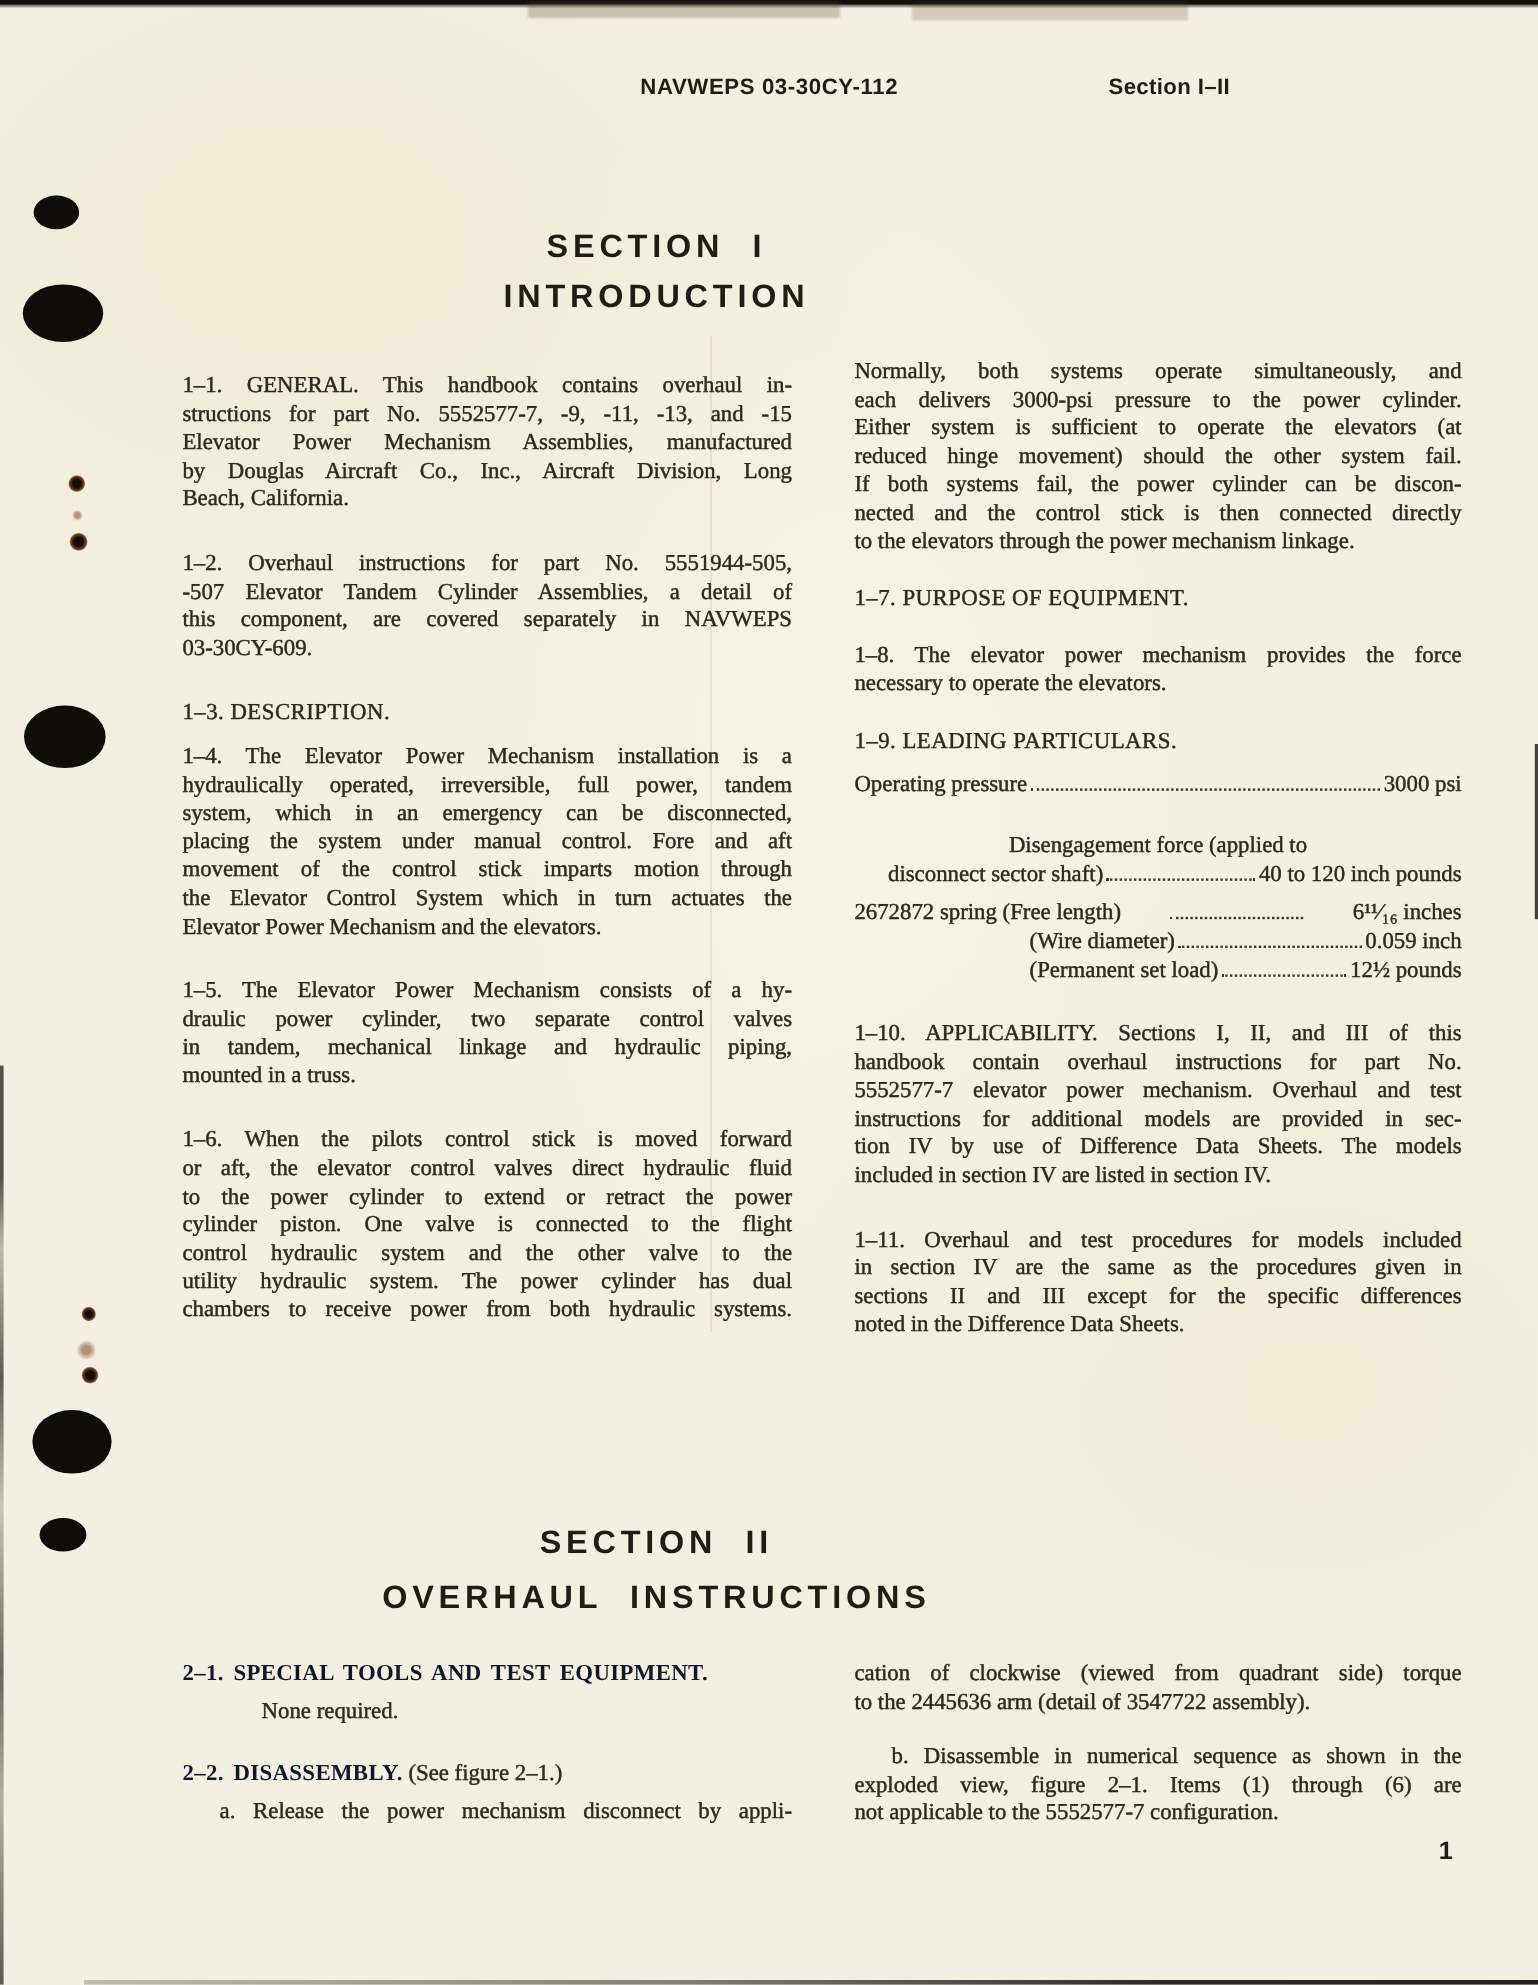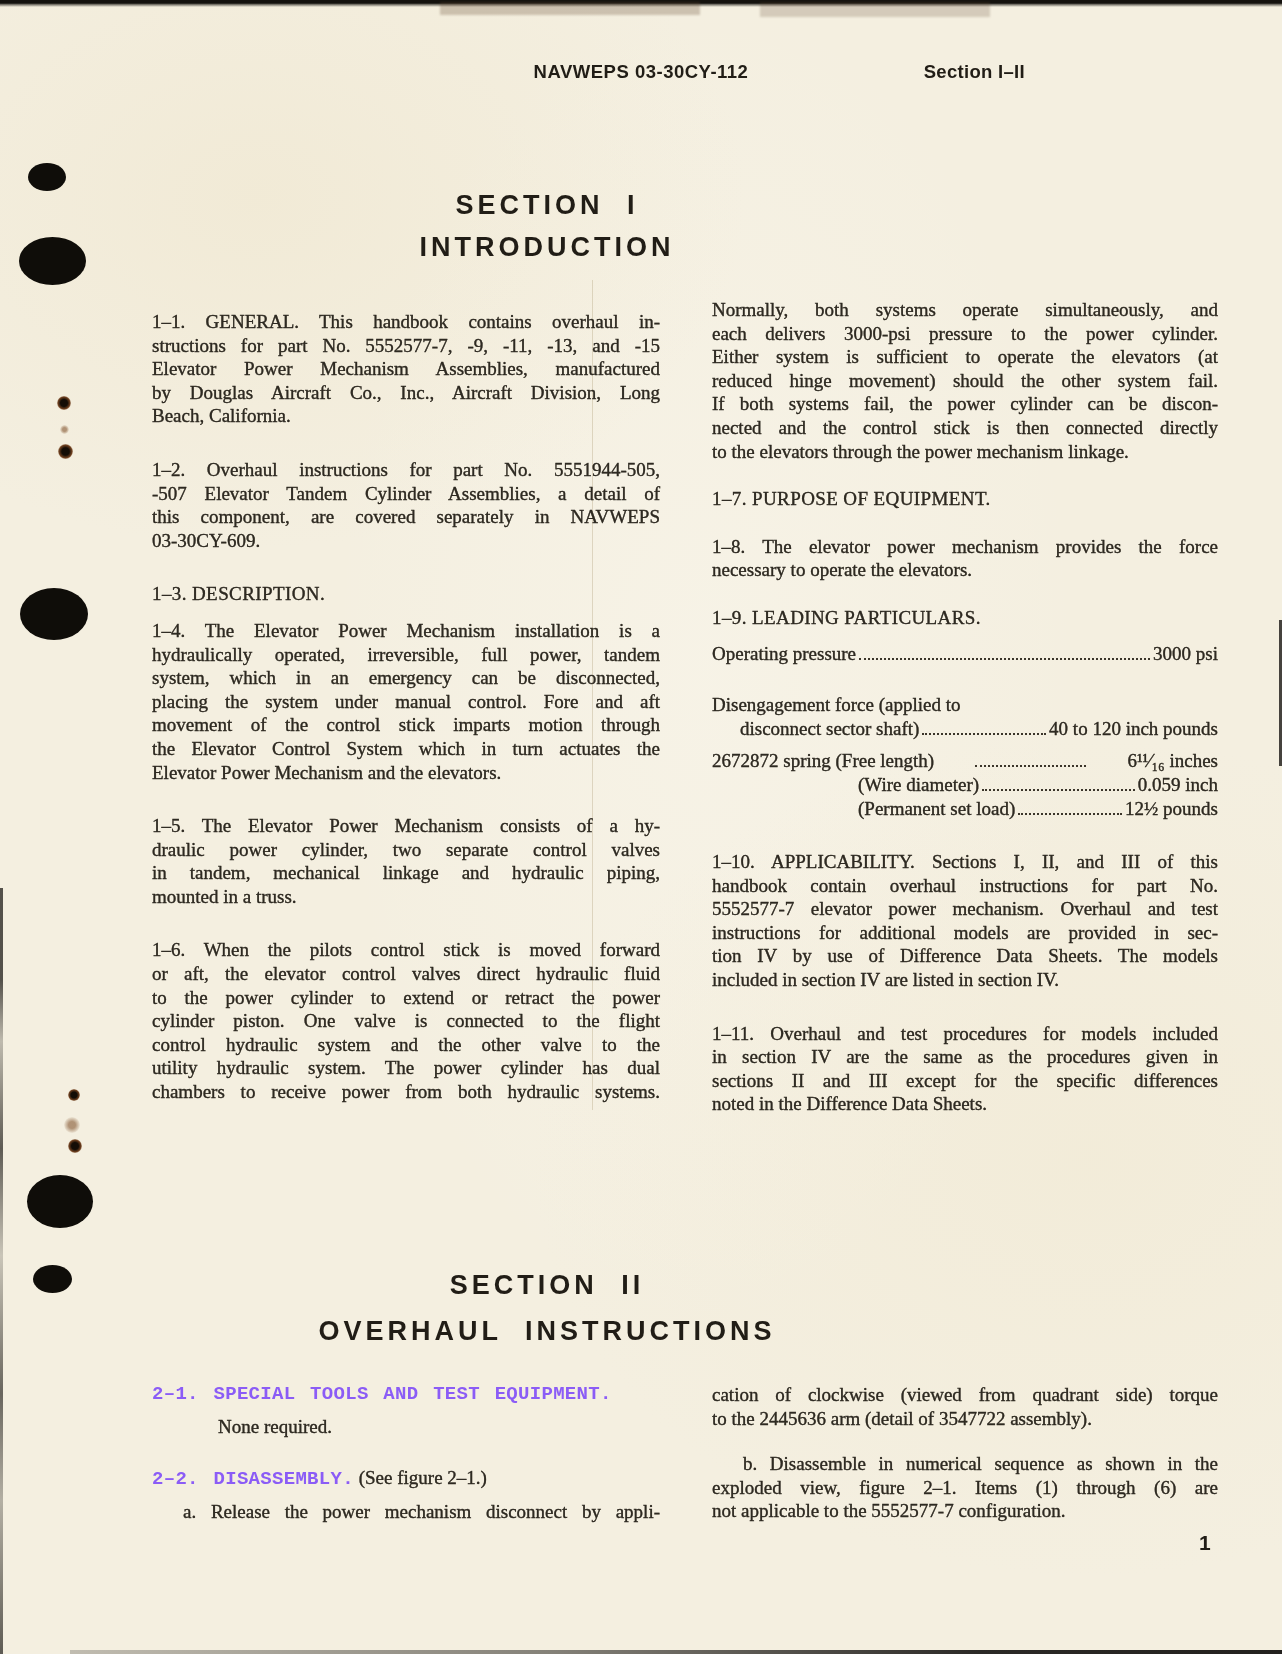--- a/index.html
+++ b/index.html
@@ -38,33 +38,33 @@
   #col-right  { left:712px; top:298px; width:506px; }
   #col2-left  { left:152px; top:1383px; width:508px; }
   #col2-right { left:712px; top:1383px; width:506px; }
 
   .line { white-space:nowrap; }
   .line.j { text-align:justify; text-align-last:justify; }
   .line.ind { text-indent:31px; }
   .para-head { letter-spacing:.4px; }
   .gap-lg { margin-top:30px; }
   .gap-md { margin-top:24px; }
-  .gap-sm { margin-top:12px; }
+  .gap-sm { margin-top:12px;text-align:center; }
   .gap-xs { margin-top:13px; }
 
   
   .prow { display:flex; align-items:baseline; }
   .prow .leader { flex:1; border-bottom:2.4px dotted #3b352a; margin:0 3px 4px 3px; min-width:18px; }
   .prow .val { white-space:nowrap; }
   .prow.indent2 { padding-left:28px; }
   .prow.spring-sub { padding-left:146px; }
   .mt10 { margin-top:28px; } .mt9 { margin-top:9px;gap:38px; }
 
   
-  .h-sans { font-family:Liberation Mono, monospace; font-weight:bold; color:#8b5cf6;
+  .h-sans { font-family:Liberation Serif, serif; font-weight:bold; color:#0f172a;
             font-size:19px; letter-spacing:.3px; word-spacing:3px; -webkit-text-stroke:0; text-shadow:none; }
   .none-req { padding-left:66px; }
   .h22-rest { font-family:"Liberation Serif","DejaVu Serif",serif; font-weight:normal; color:#2e2a22; }
   .gap-28 { margin-top:28px; } .gap-8 { margin-top:8px; }
 
   
   .page-number { position:absolute; left:1199px; top:1531px; font-size:21px; }
 
   
   .dot { position:absolute; background:#0f0d09; border-radius:50%; }

